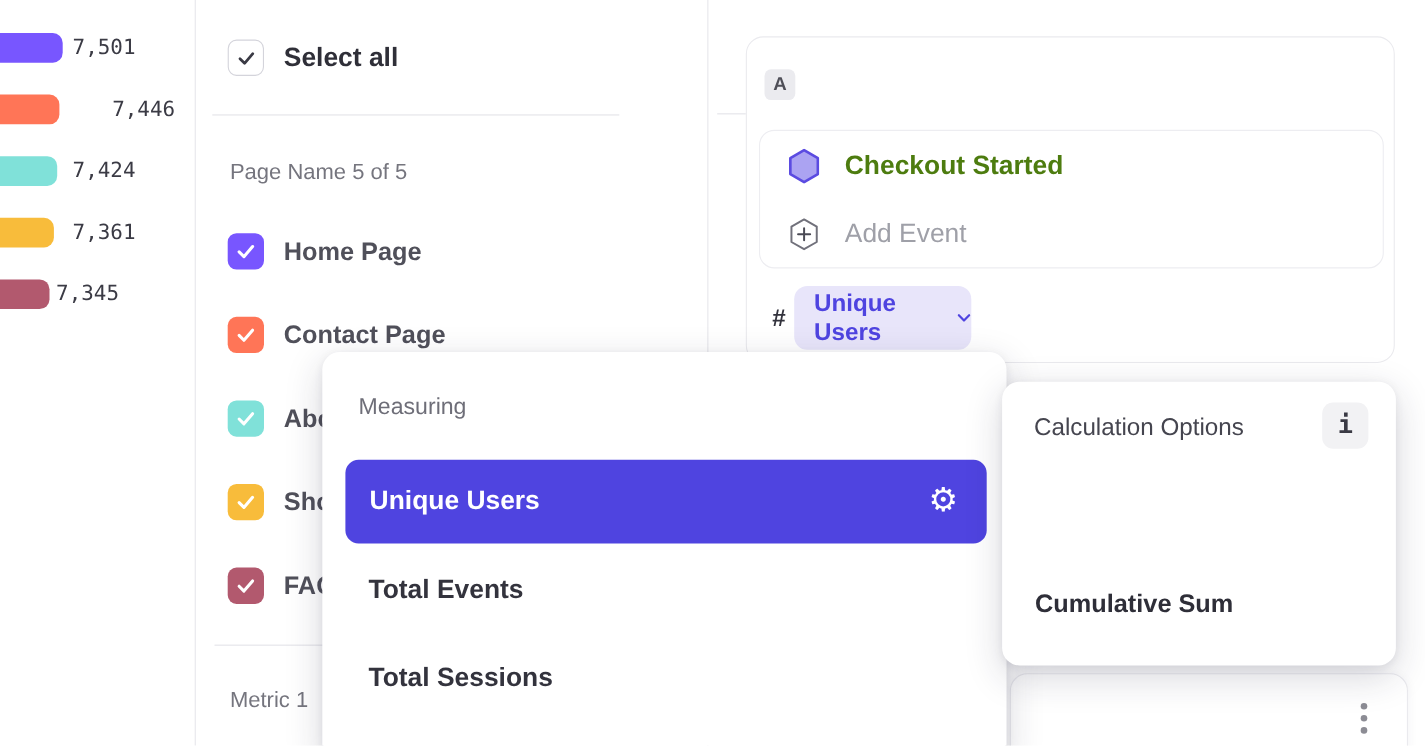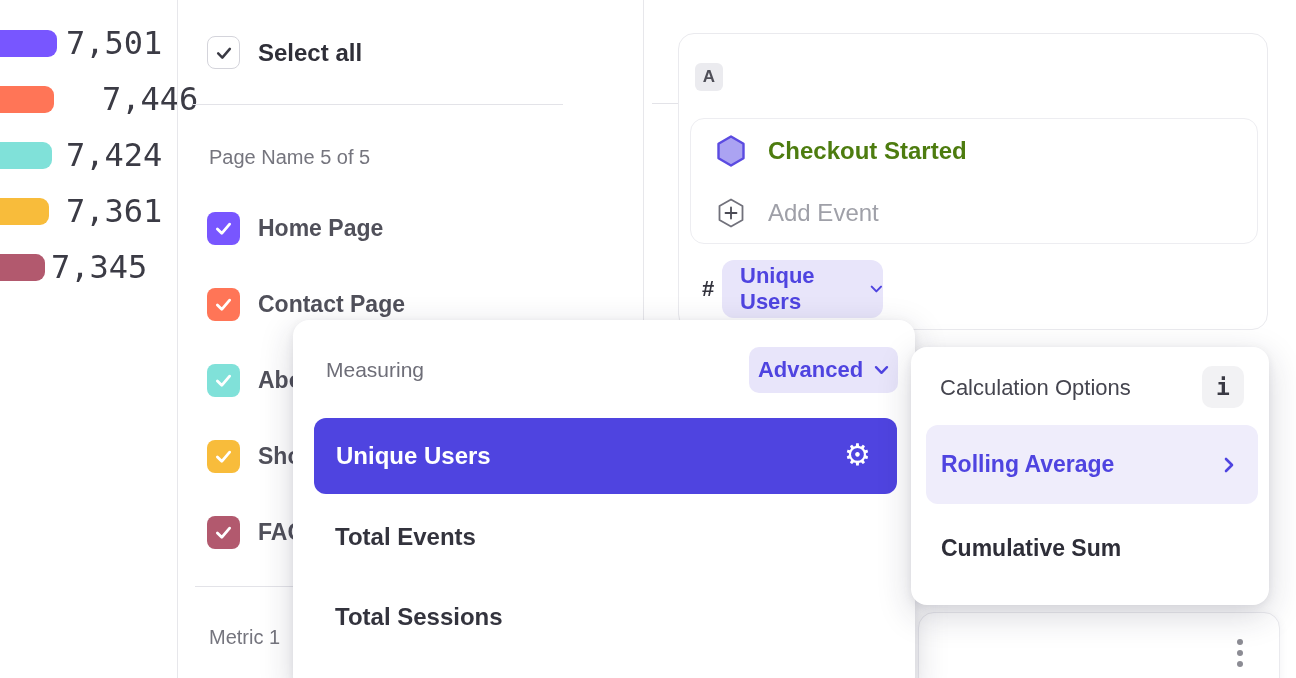--- a/index.html
+++ b/index.html
@@ -6,21 +6,21 @@
   .screen{
     position:relative;width:1296px;height:678px;overflow:hidden;background:#fff;
     font-family:"Liberation Sans",sans-serif;-webkit-font-smoothing:antialiased;
   }
   .abs{position:absolute;}
   .vdiv{position:absolute;top:0;bottom:0;width:1px;background:#E7E7EB;}
   .hdiv{position:absolute;height:1px;background:#E3E3E8;}
   
   .bar-row{position:absolute;left:0;height:27px;display:flex;align-items:center;}
   .bar{height:27px;border-radius:0 9px 9px 0;flex:none;}
-  .bar-value{font-family:"DejaVu Sans Mono",monospace;font-size:32px;color:#3B3B45;line-height:27px;}
+  .bar-value{font-family:"DejaVu Sans Mono",monospace;font-size:19px;color:#3B3B45;line-height:27px;}
   
   .cbx{position:absolute;width:33px;height:33px;border-radius:8px;display:flex;align-items:center;justify-content:center;}
   .cbx.plain{background:#fff;border:1.5px solid #D4D4DB;box-sizing:border-box;}
   .row-label{position:absolute;height:33px;display:flex;align-items:center;font-size:23px;font-weight:600;color:#50505A;white-space:nowrap;}
   .muted{color:#75757E;font-size:20px;}
   
   .card{position:absolute;background:#fff;border:1px solid #EAEAEE;border-radius:16px;box-sizing:border-box;}
   .badge{display:flex;align-items:center;justify-content:center;background:#EBEBEF;border-radius:6px;color:#4F4F58;font-weight:700;}
   .pill{display:flex;align-items:center;background:#E8E5FA;border-radius:12px;color:#4F44E0;font-weight:600;}
   .menu{position:absolute;background:#fff;border-radius:16px;box-shadow:0 10px 34px rgba(35,35,60,.18),0 2px 8px rgba(35,35,60,.08);}
@@ -148,51 +148,39 @@
   <div class="card" style="left:918px;top:612px;width:362px;height:90px;box-shadow:0 2px 10px rgba(40,40,60,.06);">
     <div class="kebab" style="left:318px;top:26px;">
       <span></span>
         <span></span>
         <span></span>
     </div>
   </div>
 
   <div class="menu" style="left:293px;top:320px;width:622px;height:372px;">
     <div class="abs" style="left:33px;top:38px;font-size:21px;font-weight:500;color:#6E6E78;">Measuring</div>
-    <div class="pill abs" style="left:456px;top:27px;width:149px;height:46px;border-radius:10px;justify-content:center;">
-      <span style="font-size:22px;">Advanced</span>
-      <svg width="15" height="10" viewBox="0 0 15 10" style="margin-left:11px;">
-          <path d="M2 2.2 L7.5 7.8 L13 2.2" fill="none" stroke="#4F44E0" stroke-width="2.4" stroke-linecap="round" stroke-linejoin="round"></path>
-        </svg>
-    </div>
 
     <div class="sel-row" style="left:21px;top:98px;width:583px;height:76px;padding-left:22px;box-sizing:border-box;">
       <span>Unique Users</span>
       <span class="gear" style="position:absolute;right:26px;top:50%;transform:translateY(-52%);">⚙</span>
     </div>
 
     <div class="menu-row" style="left:42px;top:272px;height:50px;">
       <span>Total Sessions</span>
     </div>
     <div class="menu-row" style="left:42px;top:192px;height:50px;">
       <span>Total Events</span>
     </div>
   </div>
 
   <div class="menu" style="left:911px;top:347px;width:358px;height:258px;">
     <div class="abs" style="left:29px;top:28px;font-size:22px;font-weight:500;color:#45454F;">Calculation Options</div>
     <div class="info-badge" style="left:291px;top:19px;">
         <span>i</span>
       </div>
 
-    <div class="hl-row" style="left:15px;top:78px;width:332px;height:79px;padding-left:15px;box-sizing:border-box;">
-      <span>Rolling Average</span>
-      <svg width="10" height="16" viewBox="0 0 10 16" style="position:absolute;right:24px;">
-          <path d="M2 2 L8 8 L2 14" fill="none" stroke="#4F44E0" stroke-width="2.6" stroke-linecap="round" stroke-linejoin="round"></path>
-        </svg>
-    </div>
 
     <div class="menu-row" style="left:30px;top:176px;height:50px;font-size:23px;color:#2E2E38;">
       <span>Cumulative Sum</span>
     </div>
   </div>
 
 </div>
 
 </body></html>

